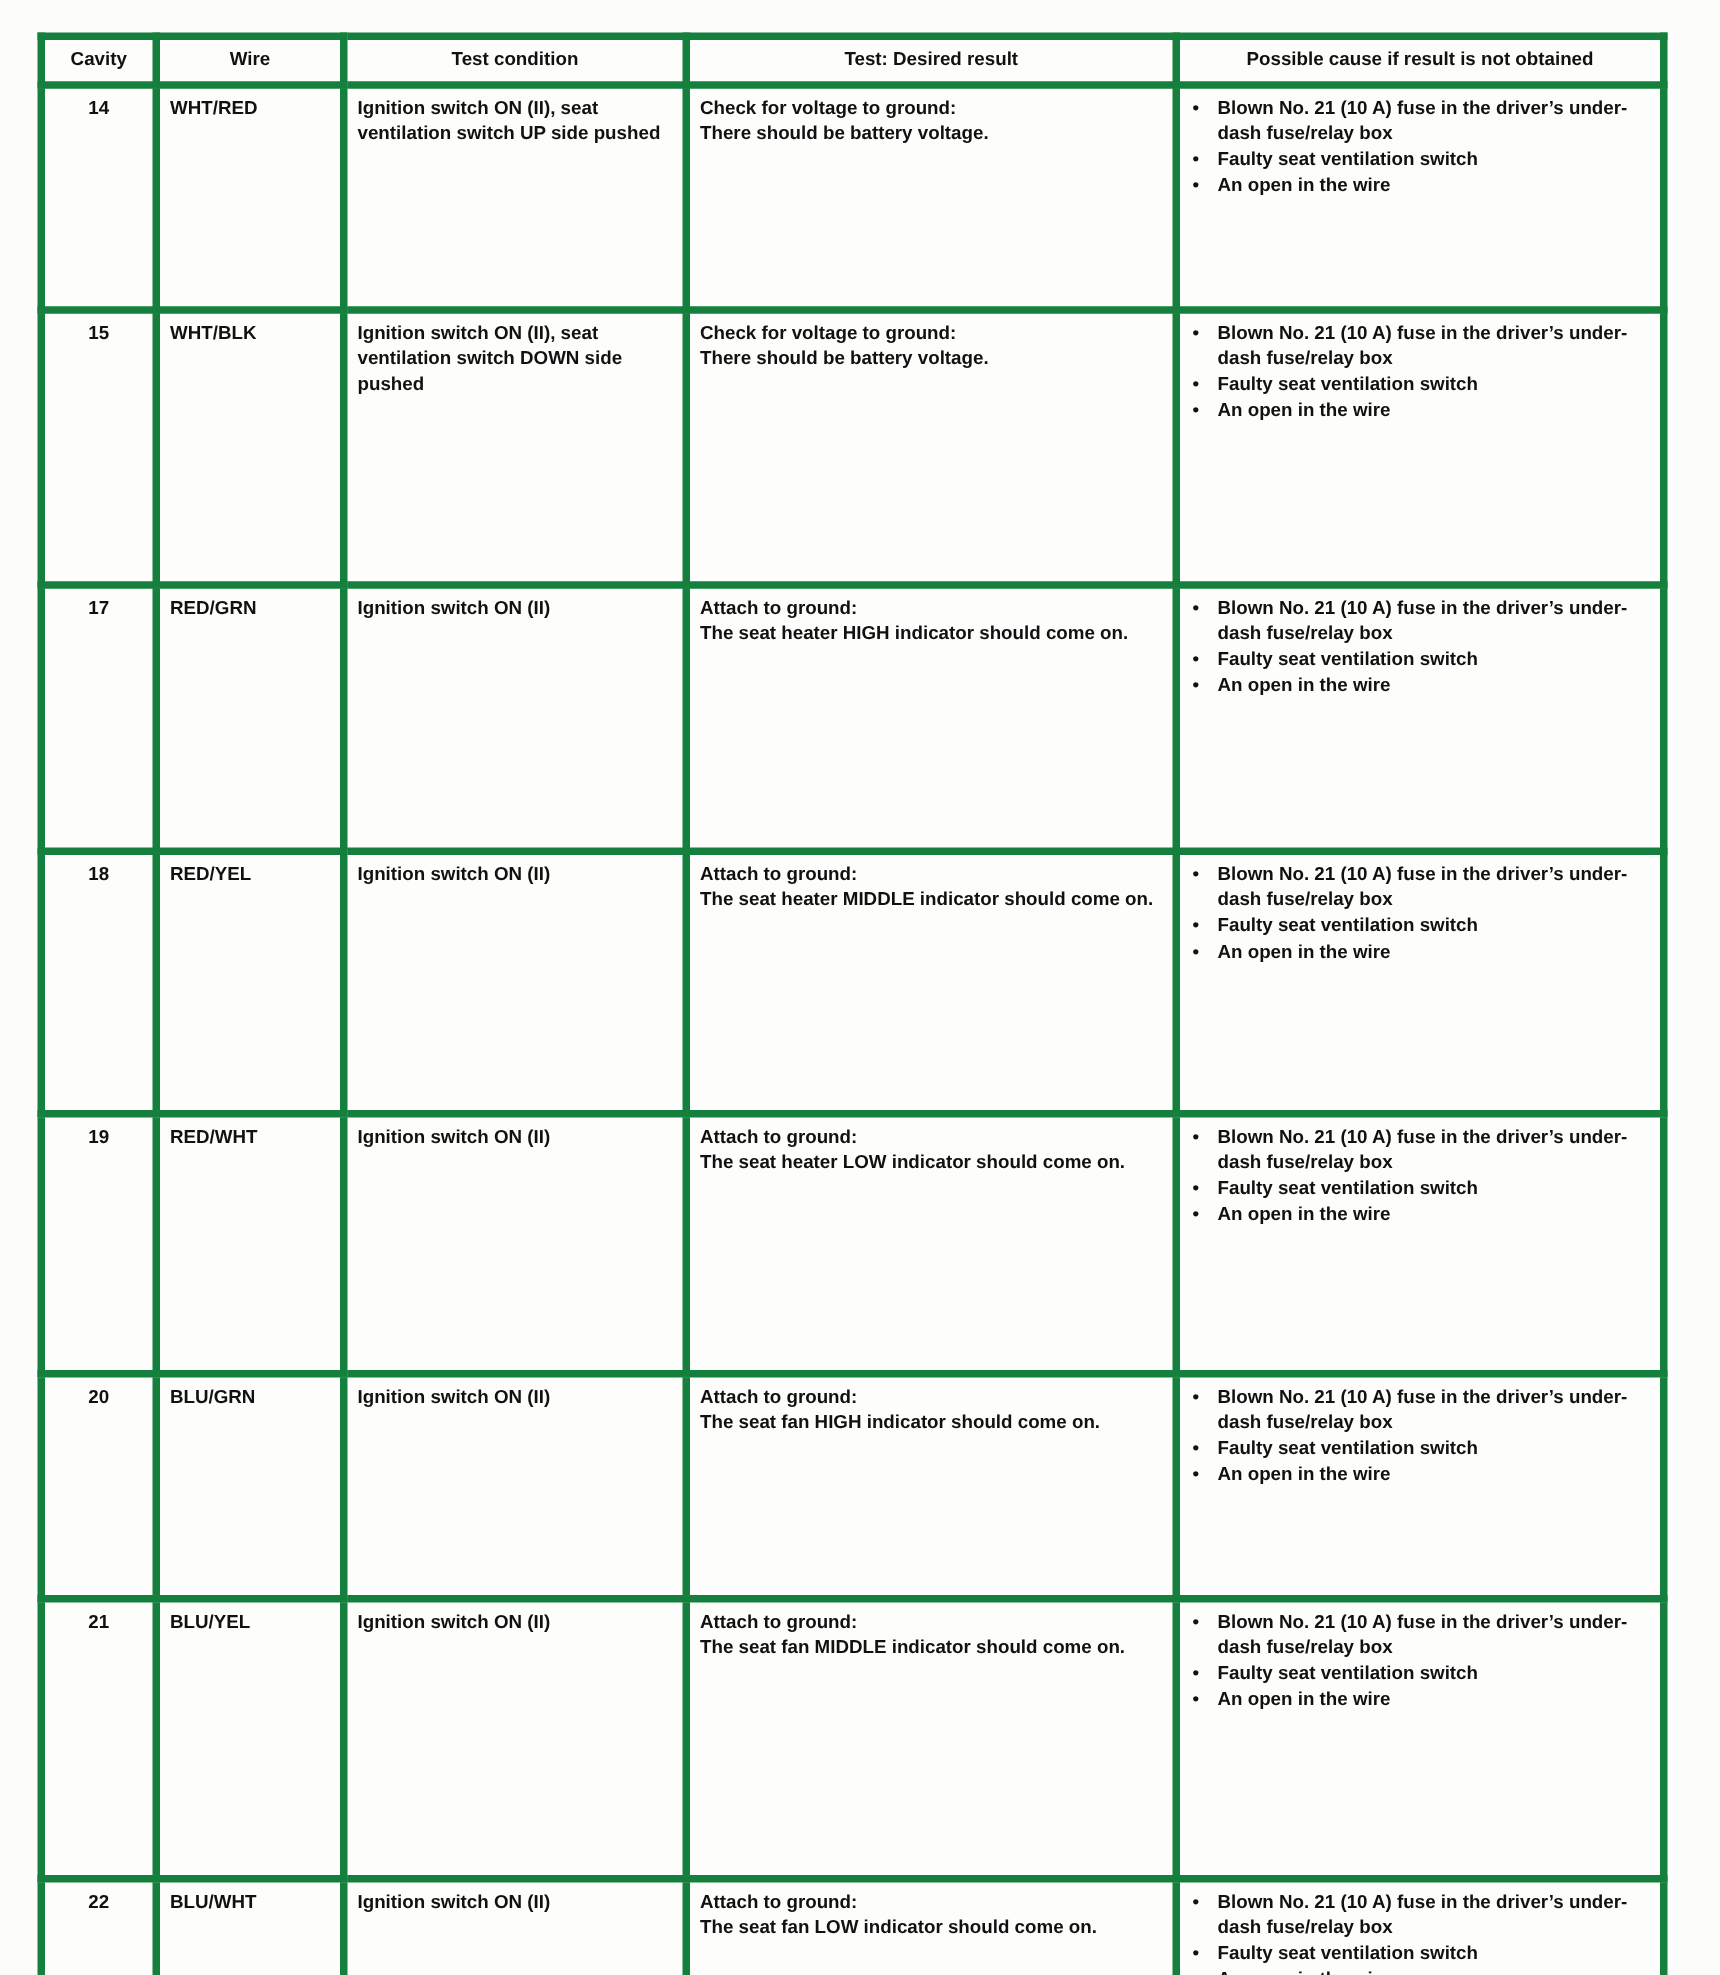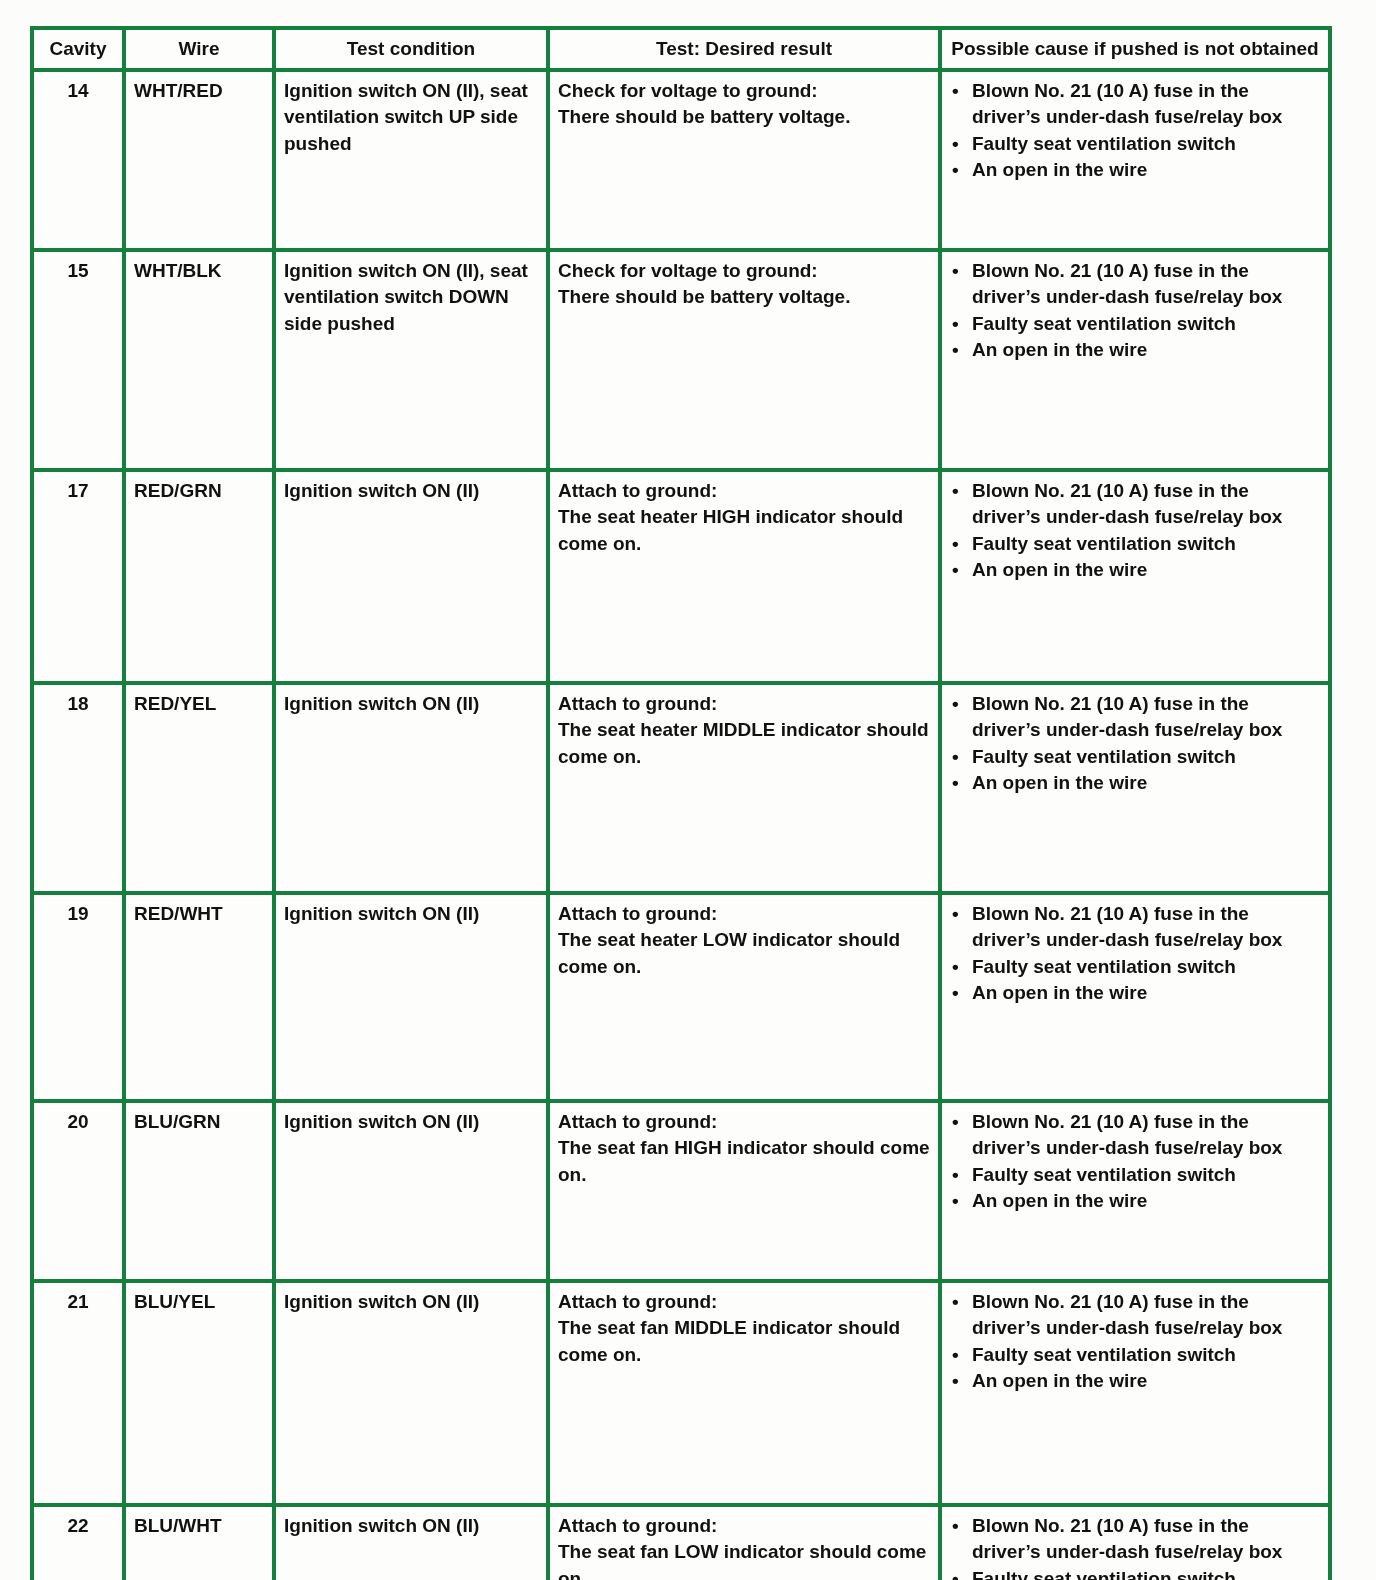--- a/index.html
+++ b/index.html
@@ -23,24 +23,24 @@
     padding: 26px 28px 10px 30px;
   }
   table.spec {
     border-collapse: collapse;
     width: 1298px;
     table-layout: fixed;
     background: #fdfdfb;
     border: 4px solid #0c0c0c;
   }
   table.spec th, table.spec td {
-    border: 4px solid #15803d;
+    border: 6px solid #15803d;
     vertical-align: top;
     padding: 6px 8px;
-    font-size: 19px;
+    font-size: 15px;
     line-height: 1.38;
     box-sizing: border-box;
   }
   th.col-header {
     text-align: center;
     vertical-align: top;
     padding-top: 4px;
     padding-bottom: 4px;
     font-size: 21px;
   }
@@ -97,21 +97,21 @@
       <col style="width:274px">
       <col style="width:392px">
       <col style="width:390px">
     </colgroup>
     <thead>
       <tr>
         <th class="col-header">Cavity</th>
         <th class="col-header">Wire</th>
         <th class="col-header">Test condition</th>
         <th class="col-header">Test: Desired result</th>
-        <th class="col-header">Possible cause if pushed is not obtained</th>
+        <th class="col-header">Possible cause if result is not obtained</th>
       </tr>
     </thead>
     <tbody>
 
       <tr style="height:180px;">
         <td class="cavity">14</td>
         <td class="wire">WHT/RED</td>
         <td class="condition">Ignition switch ON (II), seat ventilation switch UP side pushed</td>
         <td class="result">Check for voltage to ground:
 There should be battery voltage.</td>

